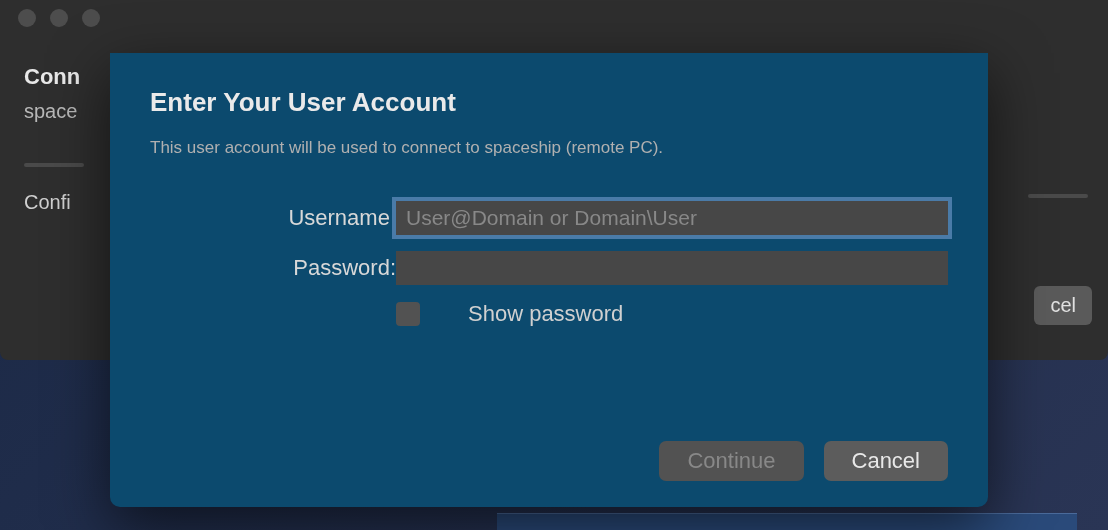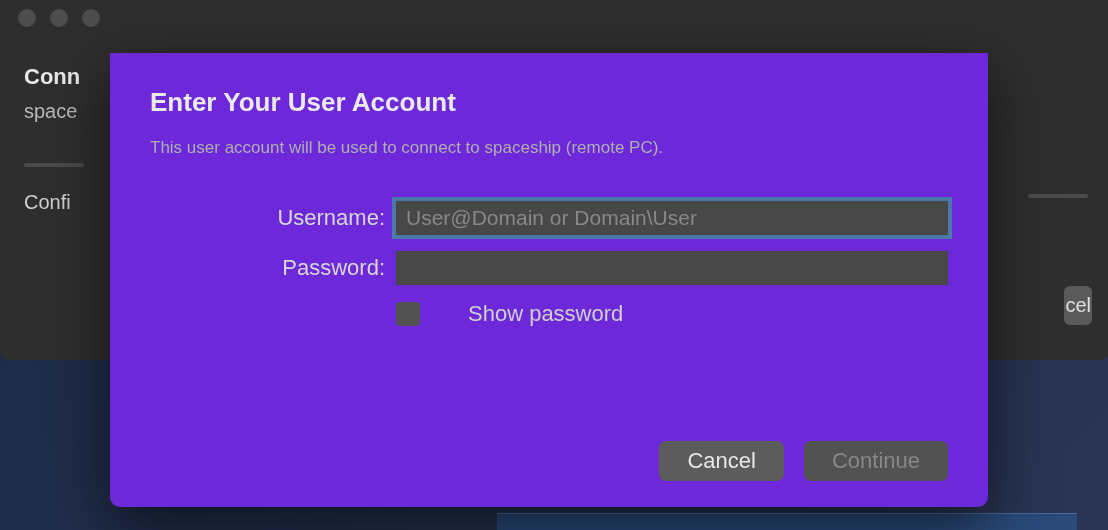--- a/index.html
+++ b/index.html
@@ -80,33 +80,33 @@
       height: 4px;
       background: #4a4a4a;
       border-radius: 2px;
     }
     
     .bg-cancel-partial {
       position: absolute;
       right: 16px;
       top: 286px;
       background: #5a5a5a;
-      padding: 8px 1px;
+      padding: 8px 16px;
       border-radius: 6px;
       color: #e0e0e0;
       font-size: 20px;
     }
     
     .modal {
       position: absolute;
       top: 53px;
       left: 110px;
       width: 878px;
       height: 454px;
-      background: #6d28d9;
+      background: #0c4a6e;
       border-radius: 0 0 10px 10px;
       box-shadow: 0 20px 60px rgba(0,0,0,0.6);
       padding: 34px 40px 30px 40px;
     }
     
     .modal-title {
       font-size: 26px;
       font-weight: 700;
       color: #eaeaea;
       margin-bottom: 18px;
@@ -123,21 +123,21 @@
       display: flex;
       align-items: center;
       margin-bottom: 16px;
     }
     
     .form-label {
       width: 246px;
       text-align: right;
       font-size: 22px;
       color: #d8d8d8;
-      padding-right: 11px;
+      padding-right: 0;
     }
     
     .text-input {
       flex: 1;
       height: 34px;
       background: #474747;
       border: none;
       padding: 0 10px;
       font-size: 21px;
       color: #e0e0e0;
@@ -244,16 +244,16 @@
     <div class="form-label">Password:</div>
     <input type="password" class="text-input" style="">
   </div>
 
   <div class="checkbox-row">
     <button class="checkbox"></button>
     <div class="checkbox-label">Show password</div>
   </div>
 
   <div class="button-row">
+    <button class="btn btn-continue">Continue</button>
     <button class="btn btn-cancel">Cancel</button>
-    <button class="btn btn-continue">Continue</button>
   </div>
 </div>
 
 </body></html>

